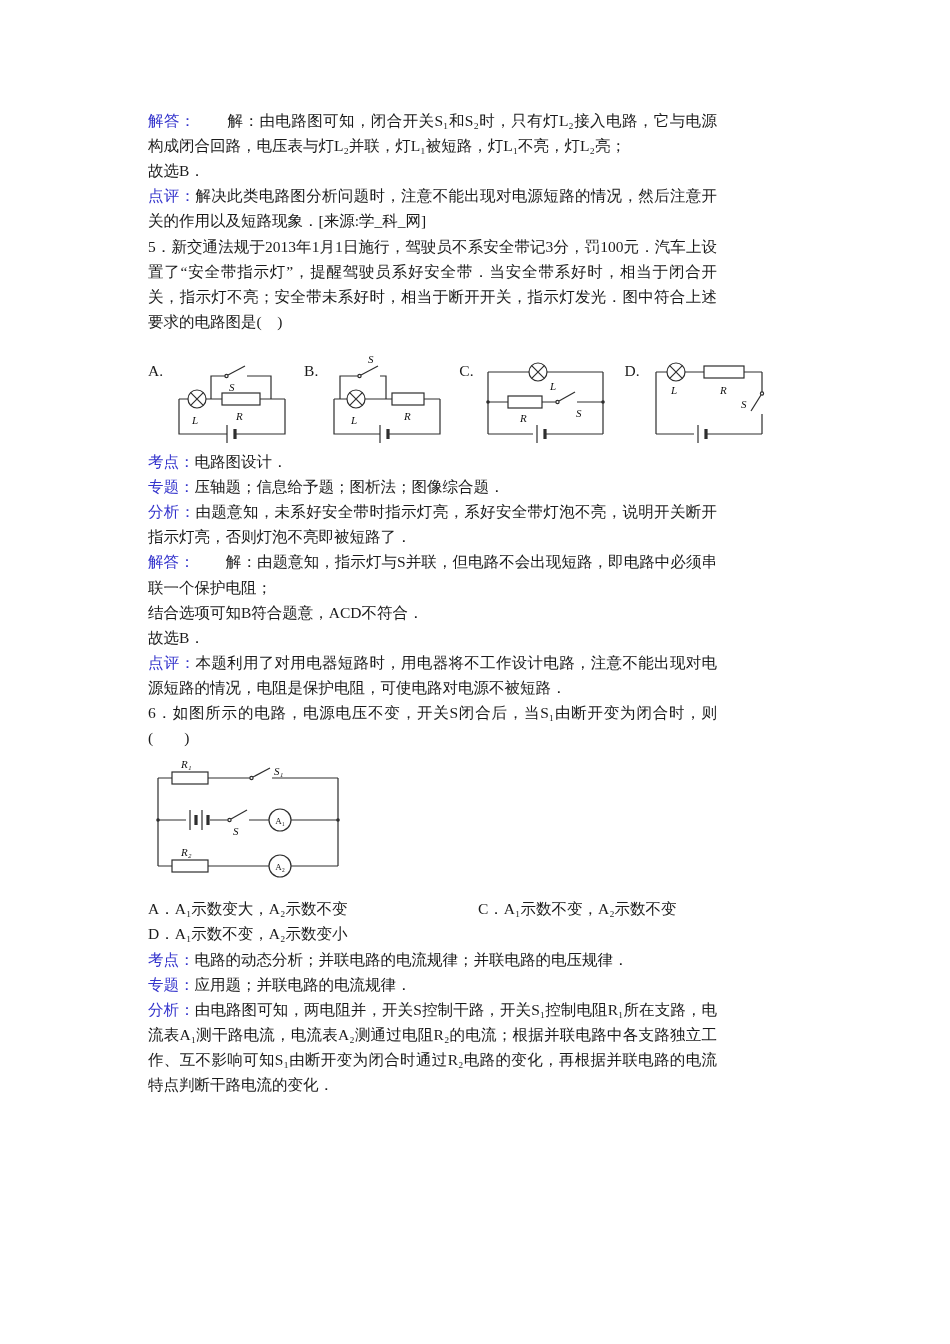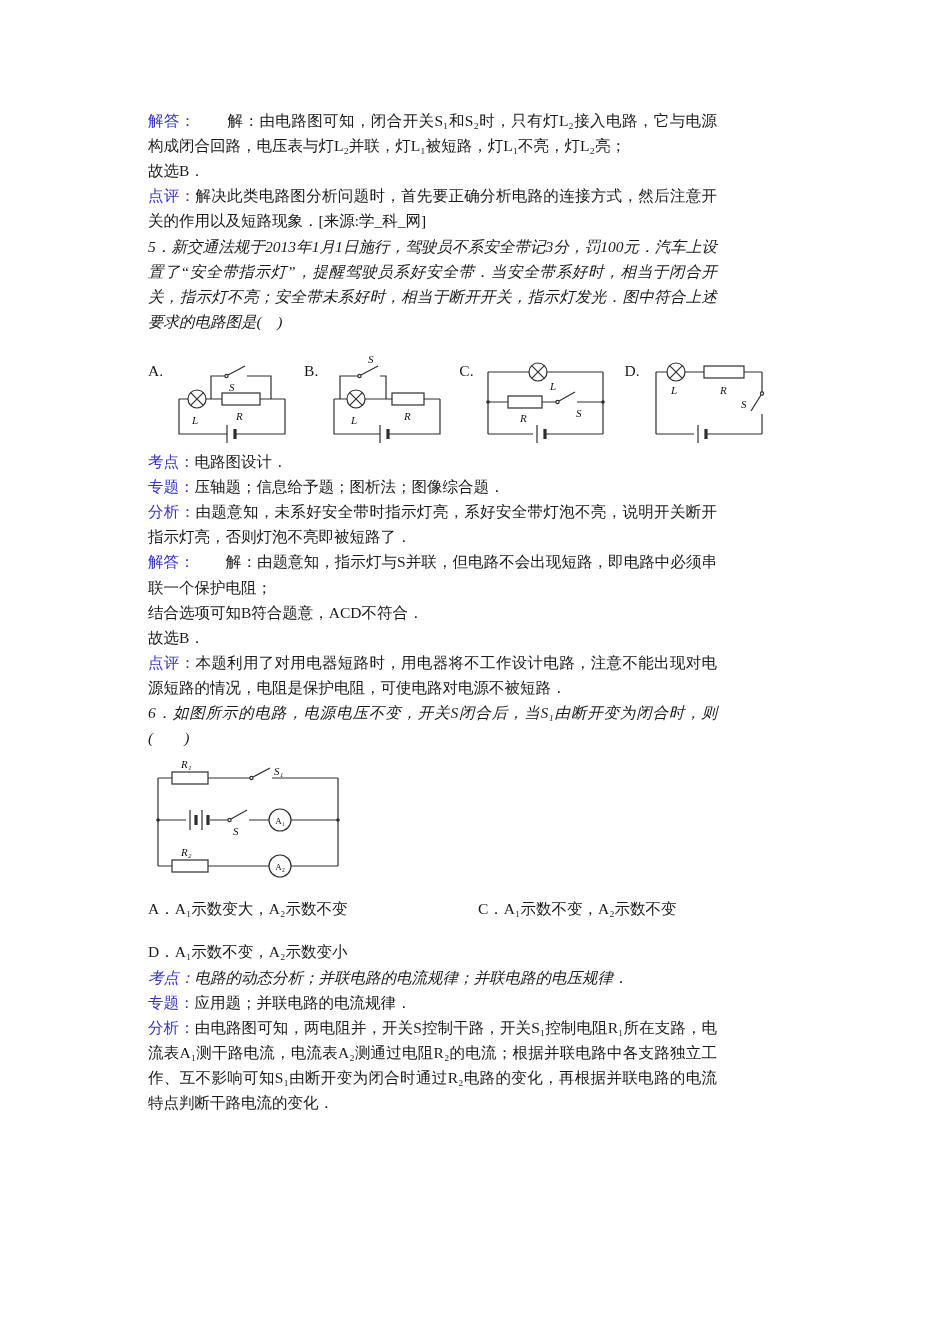--- a/index.html
+++ b/index.html
@@ -19,21 +19,21 @@
     line-height: 1.62;
     color: #1a1a1a;
   }
   p.para {
     margin: 0;
     text-align: justify;
   }
   .label {
     color: var(--label-color, #3333cc);
   }
-  .mt-sm { margin-top: 26px; font-style: italic; }
+  .mt-sm { margin-top: 26px; }
   .mt-lg { margin-top: 46px; }
 
   
   .diagram-row {
     display: flex;
     align-items: flex-start;
     gap: 12px;
     margin-top: 10px;
     margin-left: 0px;
   }
@@ -65,35 +65,35 @@
     font-style: normal;
     font-size: 9px;
     text-anchor: middle;
   }
 
   .q6-figure { margin-top: 8px; }
 
   .options {
     display: grid;
     grid-template-columns: 330px 1fr;
-    row-gap: 18px;
+    row-gap: 0;
     margin-top: 14px;
   }
 </style>
 </head>
 <body>
 
 <div class="page">
 
   <p class="para">
     <span class="label">解答：</span><span>　　解：由电路图可知，闭合开关S₁和S₂时，只有灯L₂接入电路，它与电源构成闭合回路，电压表与灯L₂并联，灯L₁被短路，灯L₁不亮，灯L₂亮；</span>
   </p>
   <p class="para">故选B．</p>
   <p class="para">
-    <span class="label">点评：</span><span>解决此类电路图分析问题时，首先要正确分析电路的连接方式，然后注意开关的作用以及短路现象．[来源:学_科_网]</span>
+    <span class="label">点评：</span><span>解决此类电路图分析问题时，注意不能出现对电源短路的情况，然后注意开关的作用以及短路现象．[来源:学_科_网]</span>
   </p>
 
   <p class="para mt-sm">5．新交通法规于2013年1月1日施行，驾驶员不系安全带记3分，罚100元．汽车上设置了“安全带指示灯”，提醒驾驶员系好安全带．当安全带系好时，相当于闭合开关，指示灯不亮；安全带未系好时，相当于断开开关，指示灯发光．图中符合上述要求的电路图是(　)</p>
 
   <div class="diagram-row">
 
     <div class="diagram-cell">
       <span class="opt-letter">A.</span>
       <svg class="circuit" width="125" height="105" viewBox="0 0 125 105">
         <g class="wires">

